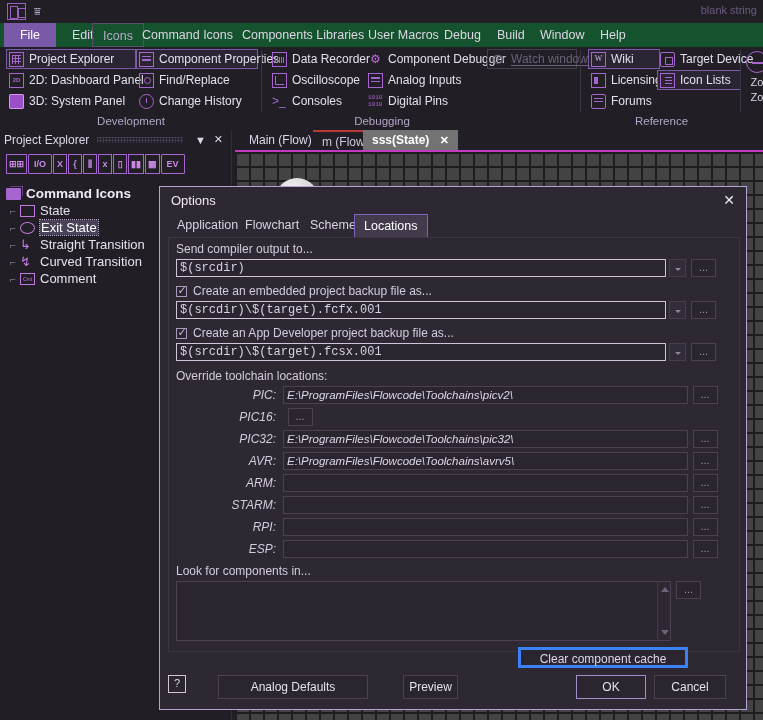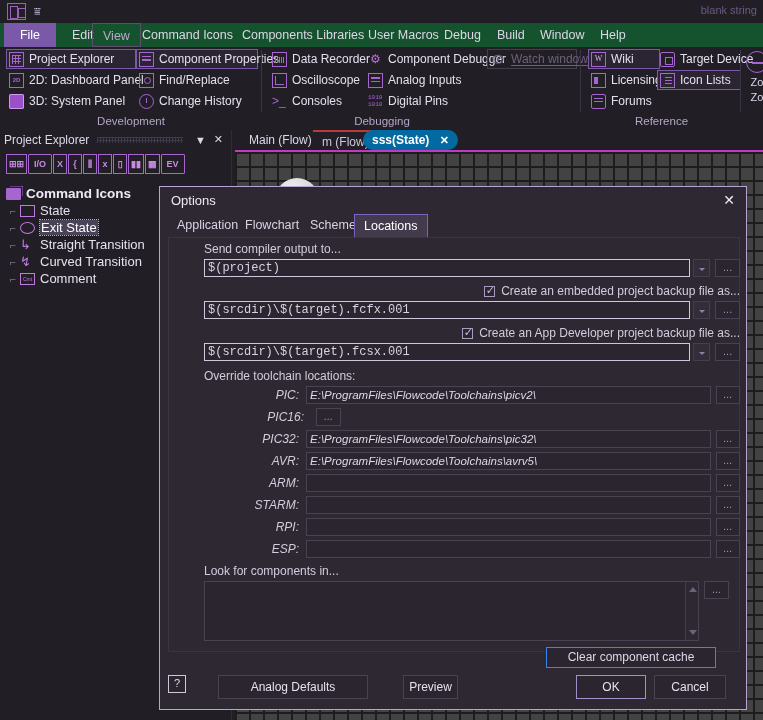--- a/index.html
+++ b/index.html
@@ -98,21 +98,21 @@
   .ticon.arrowC{color:#c07ae0;font-size:13px;line-height:12px;}
   .ticon.cmt{border:1.4px solid #c07ae0;font-size:5px;color:#c07ae0;text-align:center;line-height:10px;}
   .ticon.stack{background:#a765cf;border-radius:1px;box-shadow:2px -2px 0 -0.5px #221e26, 3px -3px 0 -1px #a765cf;}
   .tlabel{color:#e6e0ef;}
   .tlabel.sel{background:#4a4257;outline:1px dotted #b9a8cc;padding:0 1px;color:#fff;}
 
   
   .tabstrip{position:absolute;left:235px;top:130px;width:528px;height:20px;background:#221e26;}
   .tab{position:absolute;top:0;height:20px;line-height:20px;padding:0 9px;font-size:12px;white-space:nowrap;cursor:default;color:#ded7e8;}
   .tab.red{border-top:2px solid #b93a3a;color:#cfc7da;}
-  .tab.active{background:#0369a1;color:#fff;font-weight:bold;border-radius:10px;}
+  .tab.active{background:#737373;color:#fff;font-weight:bold;}
   .tab .x{margin-left:7px;font-size:11px;color:#fff;}
 
   
   .canvas{position:absolute;left:235px;top:150px;width:528px;height:570px;background:#3a3a3a;border-top:2px solid #c23ac2;overflow:hidden;}
   .grid{position:absolute;inset:0;
     background-image:
       repeating-linear-gradient(to right,#1d1d1d 0 2px, transparent 2px 14px),
       repeating-linear-gradient(to bottom,#1d1d1d 0 2px, transparent 2px 14px);
     background-color:#434343;}
   .blob{position:absolute;left:40px;top:26px;width:44px;height:44px;border-radius:50%;
@@ -121,43 +121,43 @@
   
   .dlg{position:absolute;left:159px;top:186px;width:588px;height:524px;background:#2e2833;
        border:1px solid #b9a3d6;}
   .dlg-title{position:relative;height:27px;}
   .dlg-title .t{position:absolute;left:11px;top:6px;font-size:13px;color:#efe9f5;}
   .dlg-close{position:absolute;right:8px;top:4px;width:18px;height:18px;line-height:18px;text-align:center;
              color:#efe9f5;font-size:14px;cursor:default;}
   .tabs{position:relative;height:24px;margin:0 8px;border-bottom:1.5px solid #7b63c4;}
   .dtab{position:absolute;top:0;height:24px;line-height:23px;padding:0 9px;font-size:12.5px;color:#d9d2e4;cursor:default;}
   .dtab.on{background:#433b4c;border:1px solid #7b63c4;border-bottom:1.5px solid #433b4c;color:#fff;}
-  .body{position:absolute;left:8px;top:53px;width:572px;padding-left:28px;}
+  .body{position:absolute;left:8px;top:53px;width:572px;}
   .lbl{font-size:12px;color:#d3ccdd;margin:8px 0 3px 8px;}
   .fieldrow{display:flex;align-items:center;margin:0 0 0 8px;}
   .combo{height:18px;background:#2b2530;border:1.5px solid #cfc6dc;color:#d9d2e4;
          font-family:"Liberation Mono", monospace;font-size:12px;padding:0 3px;line-height:16px;overflow:hidden;white-space:nowrap;}
   .drop{width:17px;height:18px;background:#332c39;border:1px solid #463d4e;margin-left:3px;position:relative;}
   .drop:after{content:"";position:absolute;left:5px;top:8px;border-left:3px solid transparent;border-right:3px solid transparent;border-top:3px solid #8d82a0;}
   .dots{width:25px;height:18px;background:#2b2530;border:1px solid #4a4252;margin-left:5px;
         color:#9b90ad;font-size:11px;text-align:center;line-height:14px;}
-  .chkrow{display:flex;align-items:center;margin:7px 0 3px 8px;justify-content:flex-end;}
+  .chkrow{display:flex;align-items:center;margin:7px 0 3px 8px;}
   .chk{width:11px;height:11px;border:1px solid #a99bbd;background:#2b2530;margin-right:6px;position:relative;flex:0 0 11px;}
   .chk:after{content:"✓";position:absolute;left:0.5px;top:-3px;font-size:11px;color:#c6bad6;}
   .chklbl{font-size:12px;color:#d3ccdd;}
   .tc-row{display:flex;align-items:center;margin-bottom:4px;font-style:italic;}
   .tc-lbl{width:115px;text-align:right;padding-right:7px;font-size:12px;color:#d3ccdd;}
   .tc-in{flex:0 0 405px;height:18px;background:#2b2530;border:1px solid #4a4252;color:#ded7e8;font-size:11.5px;line-height:16px;padding:0 3px;overflow:hidden;white-space:nowrap;}
   .lookbox{margin:2px 0 0 8px;display:flex;align-items:flex-start;}
   .lookarea{width:495px;height:60px;background:#2b2530;border:1px solid #4a4252;position:relative;}
   .scrl{position:absolute;right:0;top:0;width:13px;height:100%;background:#2e2833;border-left:1px solid #443c4c;}
   .scrl .up,.scrl .dn{position:absolute;left:3px;width:0;height:0;border-left:4px solid transparent;border-right:4px solid transparent;}
   .scrl .up{top:5px;border-bottom:5px solid #6d6279;}
   .scrl .dn{bottom:5px;border-top:5px solid #6d6279;}
-  .clearbtn{margin:6px 0 0 0;float:right;width:170px;height:21px;background:#2b2530;border:1px solid #3b82f6;
+  .clearbtn{margin:6px 0 0 0;float:right;width:170px;height:21px;background:#2b2530;border:3px solid #3b82f6;
             color:#ded7e8;font-size:12px;text-align:center;line-height:19px;}
   .footer{position:absolute;left:8px;bottom:10px;width:572px;height:24px;}
   .btn{position:absolute;top:0;height:24px;background:#2b2530;border:1px solid #4a4252;color:#e6e0ef;
        font-size:12px;text-align:center;line-height:22px;cursor:default;}
   .btn.ok{border:1.5px solid #a48ecb;}
   .helpbtn{position:absolute;left:0;top:0;width:18px;height:18px;border:1.5px solid #cfc6dc;background:#2b2530;
            color:#ded7e8;font-size:11px;text-align:center;line-height:15px;}
   .dlg-outline{position:absolute;left:8px;top:50px;width:572px;height:415px;border:1px solid #3b3444;pointer-events:none;}
 </style>
 </head>
@@ -167,21 +167,21 @@
 
   <div class="titlebar">
     <div class="logo"></div>
     <div class="qat">⩸</div>
     <div class="blankstring">blank string</div>
   </div>
 
   <div class="menubar">
     <div class="menu-item file" style="left:4px;width:52px;text-align:center;padding:0;">File</div>
     <div class="menu-item" style="left:62px;">Edit</div>
-    <div class="menu-item view" style="left:92px;">View</div>
+    <div class="menu-item view" style="left:92px;">Icons</div>
     <div class="menu-item" style="left:132px;">Command Icons</div>
     <div class="menu-item" style="left:232px;">Components Libraries</div>
     <div class="menu-item" style="left:358px;">User Macros</div>
     <div class="menu-item" style="left:434px;">Debug</div>
     <div class="menu-item" style="left:487px;">Build</div>
     <div class="menu-item" style="left:530px;">Window</div>
     <div class="menu-item" style="left:590px;">Help</div>
   </div>
 
   <div class="ribbon">
@@ -381,21 +381,21 @@
       <div class="dtab" style="left:133px;">Scheme</div>
       <div class="dtab on" style="left:186px;">Locations</div>
     </div>
 
     <div class="dlg-outline"></div>
 
     <div class="body">
 
       <div class="lbl" style="margin-top:2px;">Send compiler output to...</div>
       <div class="fieldrow">
-        <div class="combo" style="width:490px;">$(project)</div>
+        <div class="combo" style="width:490px;">$(srcdir)</div>
         <div class="drop"></div>
         <div class="dots">...</div>
       </div>
 
       <div class="chkrow">
         <span class="chk"></span>
         <span class="chklbl">Create an embedded project backup file as...</span>
       </div>
       <div class="fieldrow">
         <div class="combo" style="width:490px;">$(srcdir)\$(target).fcfx.001</div>

